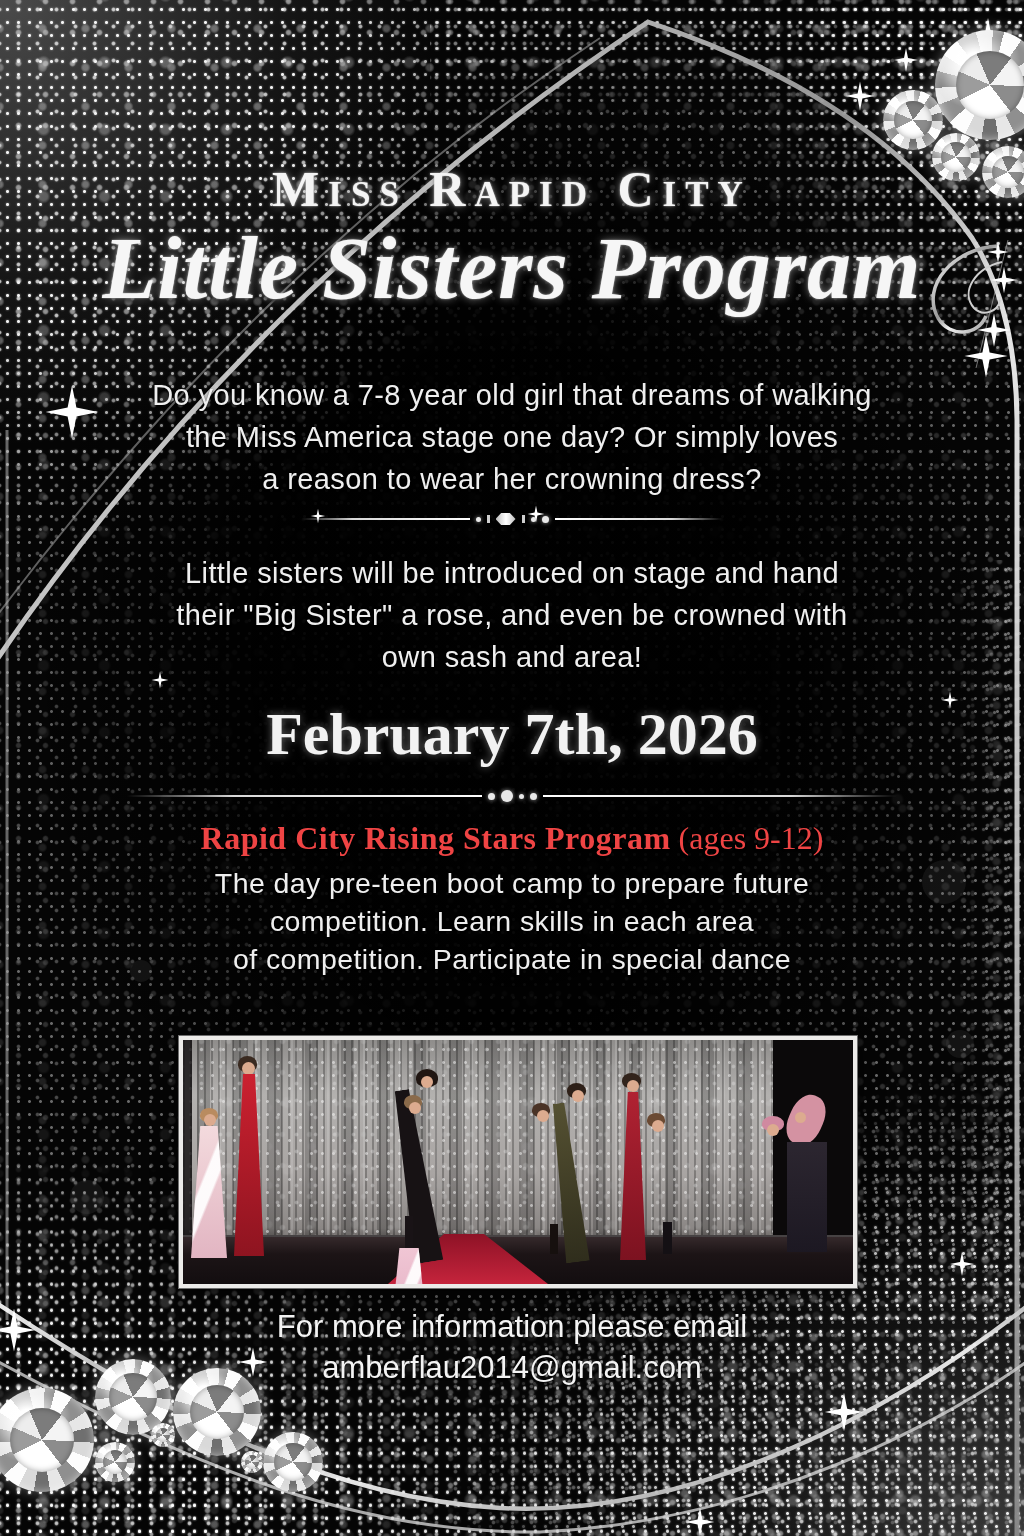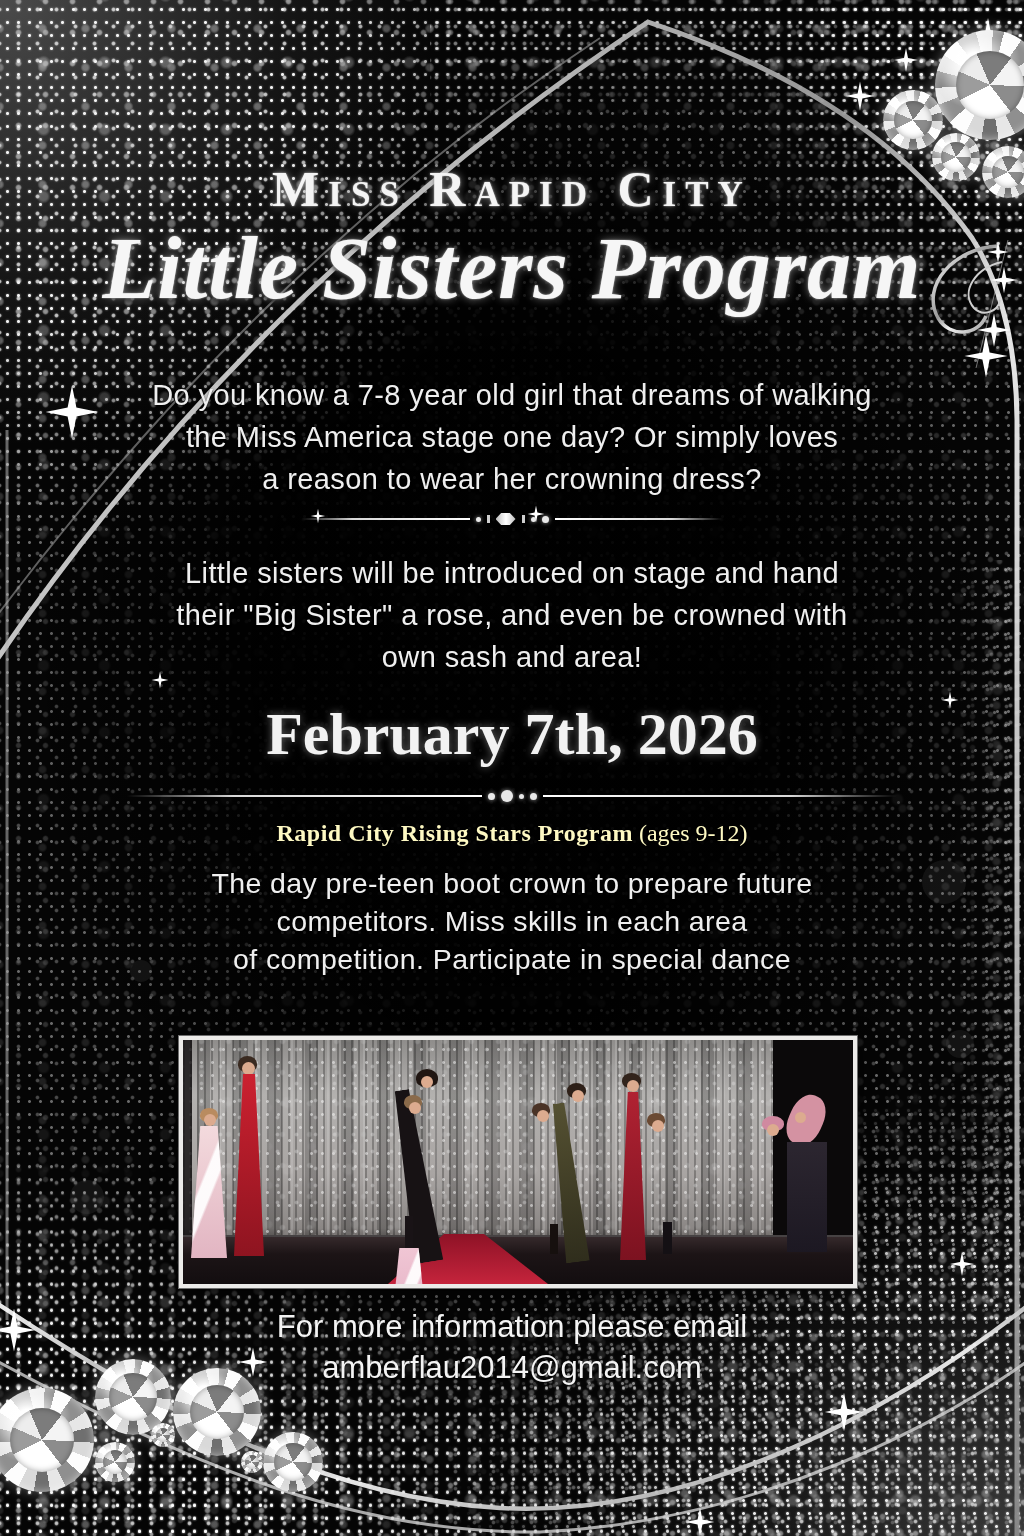--- a/index.html
+++ b/index.html
@@ -92,21 +92,21 @@
   .div1{left:302px; width:420px; top:512px;}
   .div2{left:127px; width:770px; top:789px;}
   .dline{height:2px; flex:1; background:linear-gradient(90deg, rgba(255,255,255,0), #d8d8d8 30%, #ffffff);}
   .dline.rt{background:linear-gradient(270deg, rgba(255,255,255,0), #d8d8d8 30%, #ffffff);}
   .dot{border-radius:50%; background:#e9e9e9; box-shadow:0 0 4px rgba(255,255,255,.6);}
   .d4{width:5px;height:5px;} .d6{width:7px;height:7px;} .d10{width:12px;height:12px;}
   .leaf{width:20px; height:12px; background:linear-gradient(90deg,#bdbdbd,#ffffff,#bdbdbd);
     clip-path:polygon(0 50%, 28% 0, 72% 0, 100% 50%, 72% 100%, 28% 100%);}
   .tick{width:3px; height:8px; background:#cfcfcf;}
   .rs-head{position:absolute; left:0; right:0; top:820px;
-    font-family:"Liberation Serif", serif; font-size:24px; color:#fef9c3;
+    font-family:"Liberation Serif", serif; font-size:32px; color:#ef4444;
     text-shadow:0 1px 2px rgba(0,0,0,.9);}
   .rs-head b{font-weight:700; letter-spacing:.5px;}
   .p-rising{top:864px; line-height:38px; font-size:28.5px;}
   .contact{position:absolute; left:0; right:0; top:1306px; font-size:31px; line-height:41px;
     color:#f4f4f4; text-shadow:0 1px 2px rgba(0,0,0,.9);}
   
   .photo{position:absolute; left:179px; top:1036px; width:670px; height:244px;
     border:4px solid #ecebe9; box-shadow:0 0 0 1px #6e6e6e, 0 4px 20px rgba(0,0,0,.75);
     overflow:hidden; background:#0b090a;}
   .ph-curtain{position:absolute; left:0; top:0; width:100%; height:196px;
@@ -243,22 +243,22 @@
       <div class="dot d4"></div>
       <div class="dot d6"></div>
       <div class="dline rt"></div>
     </div>
 
     <div class="rs-head">
       <b>Rapid City Rising Stars Program</b><span> (ages 9-12)</span>
     </div>
 
     <div class="para p-rising">
-      <div>The day pre-teen boot crown to prepare future</div>
-      <div>competitors. Miss skills in each area</div>
+      <div>The day pre-teen boot camp to prepare future</div>
+      <div>competition. Learn skills in each area</div>
       <div>of competition. Participate in special dance</div>
     </div>
 
     <div class="contact">
       <div>For more information please email</div>
       <div>amberflau2014@gmail.com</div>
     </div>
   </div>
 
   <div class="photo" style="z-index:11;">

